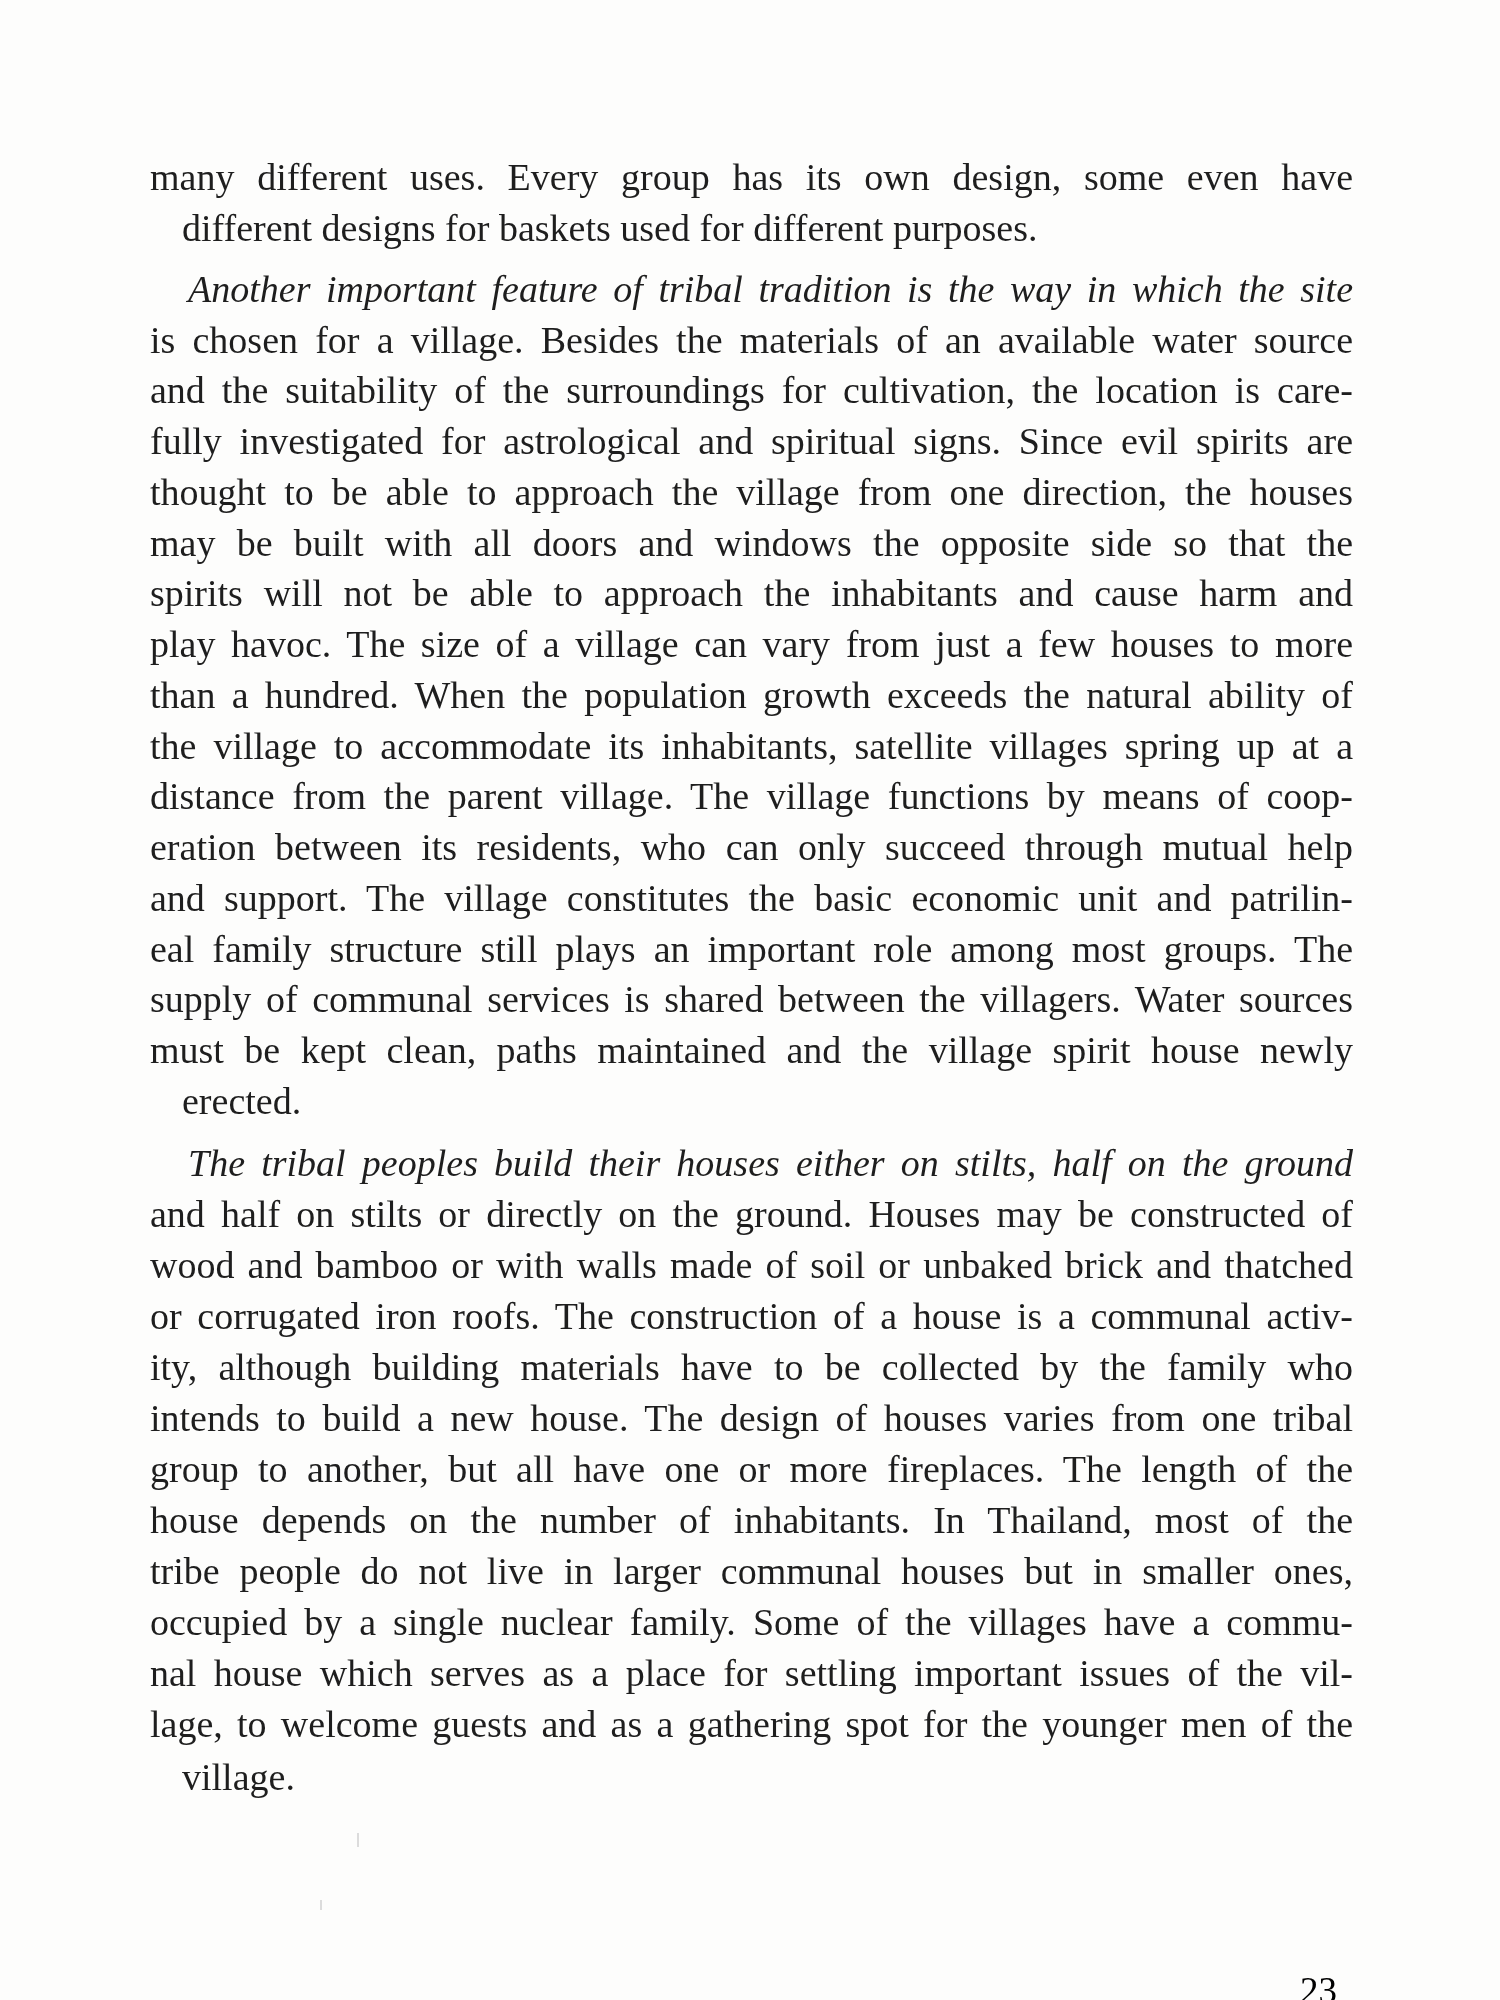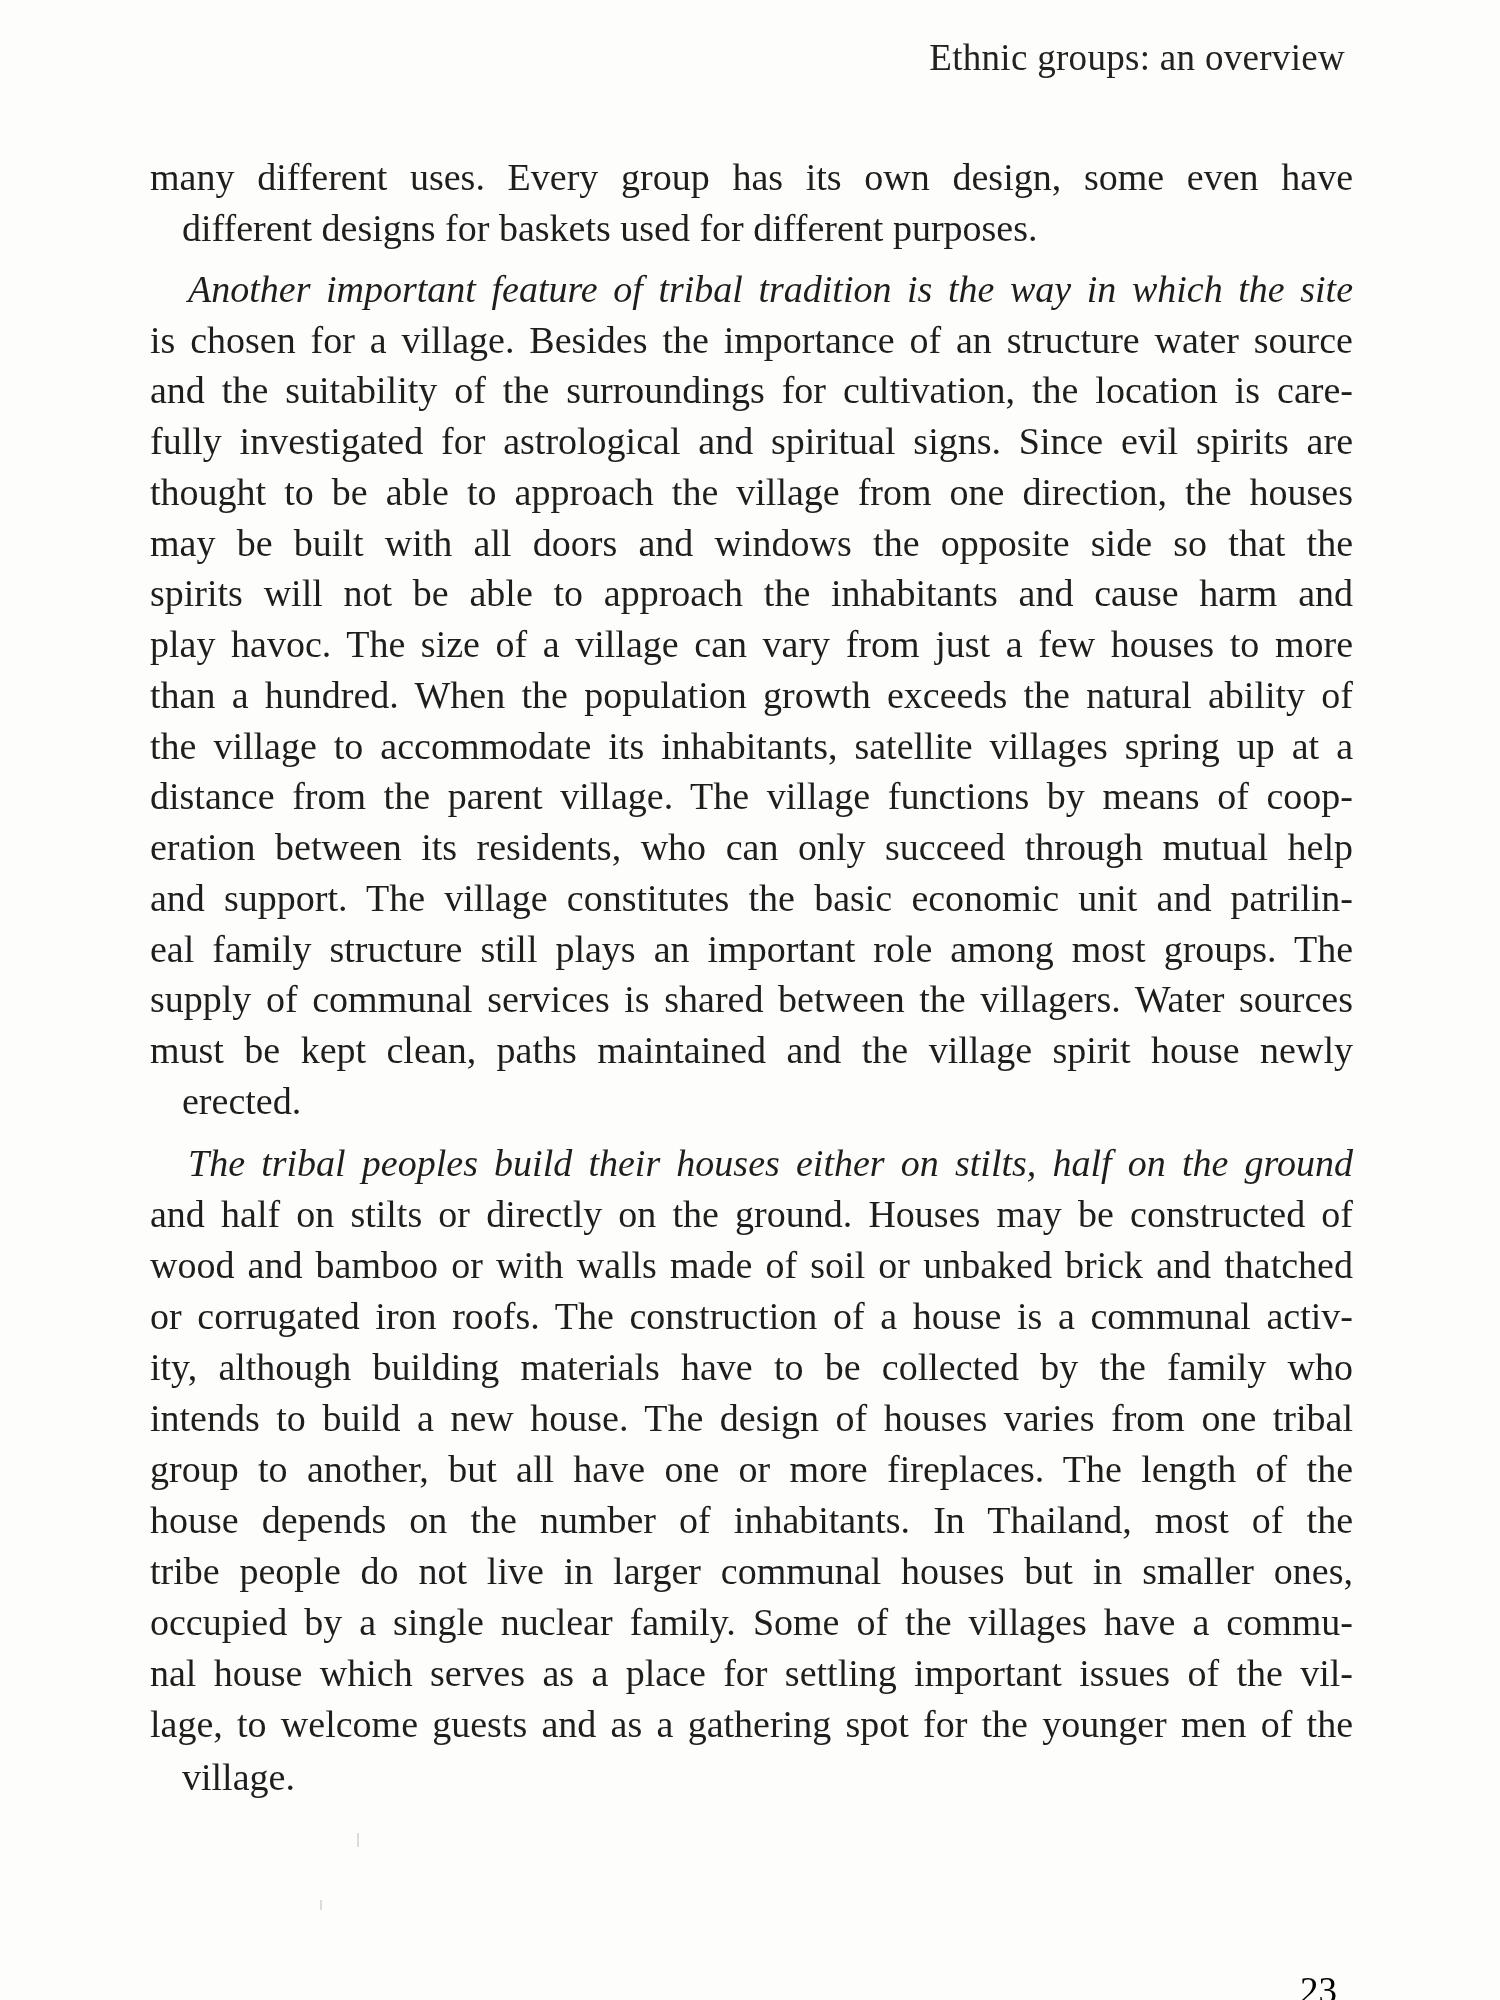--- a/index.html
+++ b/index.html
@@ -27,32 +27,31 @@
   .page-number {
     position: absolute; top: 1934px; right: 163px;
     font-size: 37px; line-height: 44px; color: #000000; margin-top: 35px;
   }
   .speck { position: absolute; background: #bbb; opacity: 0.5; }
 </style>
 </head>
 <body>
 
 <div class="page">
-  <div class="running-head">Ethnic groups: an overview</div>
 
   <div class="body-text">
 
     <div>
       <div class="line" style="top:155px">many different uses. Every group has its own design, some even have</div>
       <div class="line last" style="top:206px">different designs for baskets used for different purposes.</div>
     </div>
 
     <div>
       <div class="line indent" style="top:267px">Another important feature of tribal tradition is the way in which the site</div>
-      <div class="line" style="top:318px">is chosen for a village. Besides the importance of an structure water source</div>
+      <div class="line" style="top:318px">is chosen for a village. Besides the materials of an available water source</div>
       <div class="line" style="top:368px">and the suitability of the surroundings for cultivation, the location is care-</div>
       <div class="line" style="top:419px">fully investigated for astrological and spiritual signs. Since evil spirits are</div>
       <div class="line" style="top:470px">thought to be able to approach the village from one direction, the houses</div>
       <div class="line" style="top:521px">may be built with all doors and windows the opposite side so that the</div>
       <div class="line" style="top:571px">spirits will not be able to approach the inhabitants and cause harm and</div>
       <div class="line" style="top:622px">play havoc. The size of a village can vary from just a few houses to more</div>
       <div class="line" style="top:673px">than a hundred. When the population growth exceeds the natural ability of</div>
       <div class="line" style="top:724px">the village to accommodate its inhabitants, satellite villages spring up at a</div>
       <div class="line" style="top:774px">distance from the parent village. The village functions by means of coop-</div>
       <div class="line" style="top:825px">eration between its residents, who can only succeed through mutual help</div>

